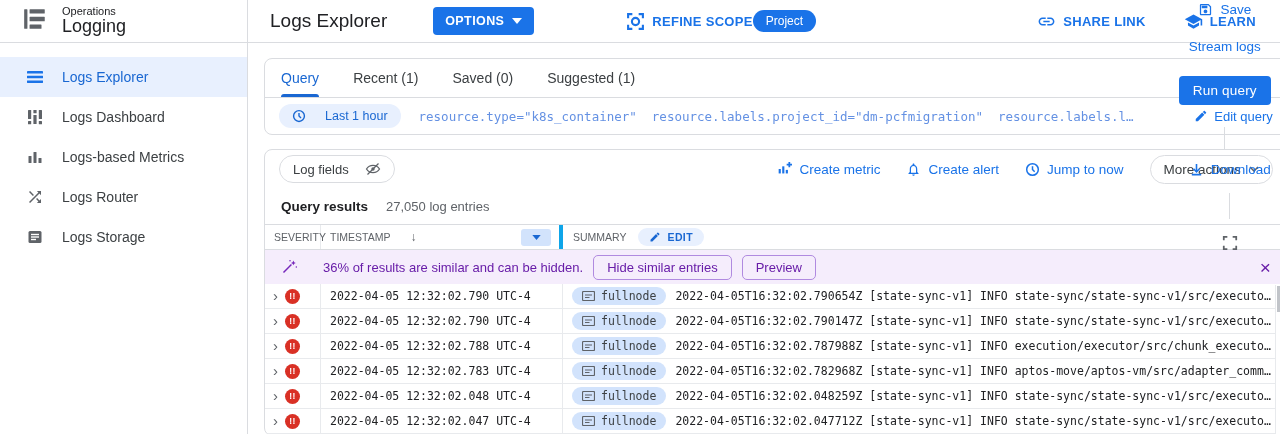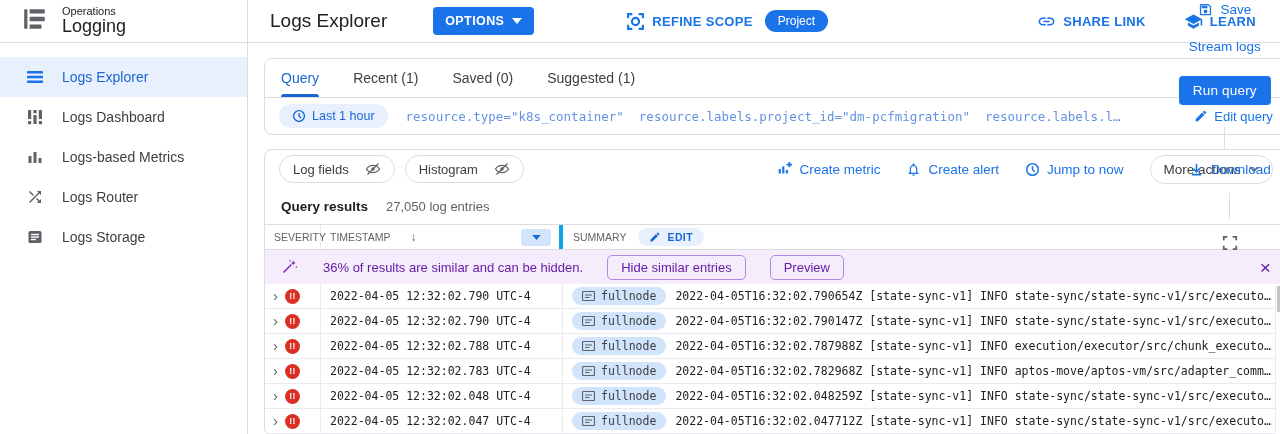--- a/index.html
+++ b/index.html
@@ -15,21 +15,21 @@
   .brand-title { font-size:18px; color:#202124; line-height:1.1; }
   .topbar-main { flex:1; display:flex; align-items:center; padding:0 24px 0 22px; }
   .page-title { font-size:19px; font-weight:400; color:#202124; }
   .btn-primary { display:inline-flex; align-items:center; gap:8px; background:#1a73e8; color:#fff;
     border:none; border-radius:4px; font-size:12.5px; font-weight:700; letter-spacing:.4px;
     padding:7px 12px; cursor:pointer; font-family:inherit; }
   .options-btn { margin-left:46px; }
   .blue-link { display:inline-flex; align-items:center; gap:7px; color:#1a73e8; font-size:13px;
     font-weight:700; letter-spacing:.3px; cursor:pointer; white-space:nowrap; }
   .refine { margin-left:92px; }
-  .scope-badge { margin-left:12px; background:#1a73e8; color:#fff; font-size:12px; font-weight:500;
+  .scope-badge { margin-left:0; background:#1a73e8; color:#fff; font-size:12px; font-weight:500;
     border-radius:12px; padding:4px 13px; cursor:pointer; }
   .topbar-spacer { flex:1; }
   .learn { margin-left:38px; }
 
   
   .body-row { display:flex; height:391px; }
   .sidebar { width:248px; flex:0 0 248px; border-right:1px solid #dadce0; padding-top:14px; }
   .side-item { display:flex; align-items:center; gap:17px; height:40px; padding-left:25px;
     font-size:14px; color:#3c4043; cursor:pointer; }
   .side-item .icn { width:20px; height:20px; display:flex; align-items:center; justify-content:center; }
@@ -47,21 +47,21 @@
   .tab.active::after { content:""; position:absolute; left:0; right:0; bottom:0; height:3px;
     background:#1967d2; border-radius:3px 3px 0 0; }
   .q-actions { margin-left:auto; display:flex; align-items:center; gap:22px;flex-direction:column; }
   .q-actions .blue-link { font-weight:500; letter-spacing:0; font-size:13.5px; }
   .run-btn { letter-spacing:.2px; font-weight:500; font-size:13.5px; padding:7px 14px; }
   .vdiv { width:1px; height:26px; background:#dadce0; }
   .unfold { color:#5f6368; cursor:pointer; display:flex; }
 
   .query-row { display:flex; align-items:center; gap:18px; height:37px; border-top:1px solid #dadce0;
     padding:0 14px; }
-  .time-pill { display:inline-flex; align-items:flex-start; gap:6px; background:#e8f0fe; color:#1967d2;
+  .time-pill { display:inline-flex; align-items:flex-start; gap:19px; background:#e8f0fe; color:#1967d2;
     font-size:12.5px; font-weight:500; border-radius:14px; padding:5px 13px; white-space:nowrap; cursor:pointer; }
   .query-text { flex:1; font-size:12.5px; color:#6491e3; white-space:pre; overflow:hidden; }
   .edit-query { flex:0 0 auto; font-weight:500; letter-spacing:0; font-size:13px; gap:6px; }
 
   
   .results-card { margin-top:14px; position:relative; height:287px; overflow:hidden; }
   .toggles-row { display:flex; align-items:center; height:38px; padding:0 14px; }
   .toggle-pill { display:inline-flex; align-items:center; gap:16px; border:1px solid #dadce0;
     border-radius:15px; padding:5px 13px; font-size:13px; color:#3c4043; margin-right:10px; cursor:pointer; }
   .r-actions { margin-left:auto; display:flex; align-items:center; gap:26px; }
@@ -86,21 +86,21 @@
   .ts-dropdown { margin-left:auto; margin-right:8px; background:#d2e3fc; border-radius:3px;
     width:30px; height:17px; display:flex; align-items:center; justify-content:center; cursor:pointer; }
   .th-sum { flex:1; padding-left:10px; display:flex; align-items:center; gap:12px; }
   .edit-btn { display:inline-flex; align-items:center; gap:6px; background:#e8f0fe; color:#1967d2;
     border:none; border-radius:11px; padding:3px 11px; font-size:10.5px; font-weight:700;
     letter-spacing:.4px; cursor:pointer; font-family:inherit;justify-content:center; }
 
   .banner { display:flex; align-items:center; height:34px; background:#f5edfc; padding:0 16px; gap:10px; }
   .banner-msg { font-size:13px; color:#681da8; margin-left:14px; }
   .banner-btn { border:1px solid #b08ae0; border-radius:5px; background:transparent; color:#681da8;
-    font-size:13px; font-weight:500; padding:4px 13px; margin-left:14px; cursor:pointer; font-family:inherit; }
+    font-size:13px; font-weight:500; padding:4px 13px; cursor:pointer; font-family:inherit; }
   .banner-close { margin-left:auto; color:#681da8; font-size:19px; line-height:1; cursor:pointer; }
 
   .log-rows { }
   .log-row { display:flex; align-items:center; height:25px; border-bottom:1px solid #e8eaed; }
   .col-sev { width:56px; flex:0 0 56px; display:flex; align-items:center; gap:7px; padding-left:8px;
     border-right:1px solid #e8eaed; height:100%; }
   .chev { color:#5f6368; font-size:15px; line-height:1; cursor:pointer; margin-top:-2px; }
   .err { width:15px; height:15px; border-radius:50%; background:#d93025; color:#fff; font-size:8.5px;
     font-weight:700; letter-spacing:.5px; display:flex; align-items:center; justify-content:center; }
   .col-ts { width:242px; flex:0 0 242px; padding-left:9px; font-size:11.5px; color:#202124;
@@ -304,28 +304,20 @@
       <section class="card results-card">
         <div class="toggles-row">
           <span class="toggle-pill">
             <span>Log fields</span>
             <svg width="16" height="16" viewBox="0 0 16 16">
               <path d="M1.5 8c2.2-3.4 5-3.6 6.5-3.6S12.3 4.6 14.5 8c-2.2 3.4-5 3.6-6.5 3.6S3.7 11.4 1.5 8z" fill="none" stroke="#5f6368" stroke-width="1.3"></path>
               <circle cx="8" cy="8" r="1.7" fill="#5f6368"></circle>
                 <path d="M2.5 13.5l11-11" stroke="#5f6368" stroke-width="1.3"></path>
               </svg>
           </span>
-          <span class="toggle-pill">
-            <span>Histogram</span>
-            <svg width="16" height="16" viewBox="0 0 16 16">
-              <path d="M1.5 8c2.2-3.4 5-3.6 6.5-3.6S12.3 4.6 14.5 8c-2.2 3.4-5 3.6-6.5 3.6S3.7 11.4 1.5 8z" fill="none" stroke="#5f6368" stroke-width="1.3"></path>
-              <circle cx="8" cy="8" r="1.7" fill="#5f6368"></circle>
-                <path d="M2.5 13.5l11-11" stroke="#5f6368" stroke-width="1.3"></path>
-              </svg>
-          </span>
           <div class="r-actions">
             <span class="blue-link">
               <svg width="16" height="16" viewBox="0 0 18 18">
                   <g fill="#1a73e8">
                 <rect x="3" y="9" width="2.4" height="5"></rect>
                     <rect x="7" y="6" width="2.4" height="8"></rect>
                     <rect x="11" y="10" width="2.4" height="4"></rect>
                 <path d="M14 1v2h-2v2h2v2h2V5h2V3h-2V1z"></path>
                   </g>
                 </svg>

